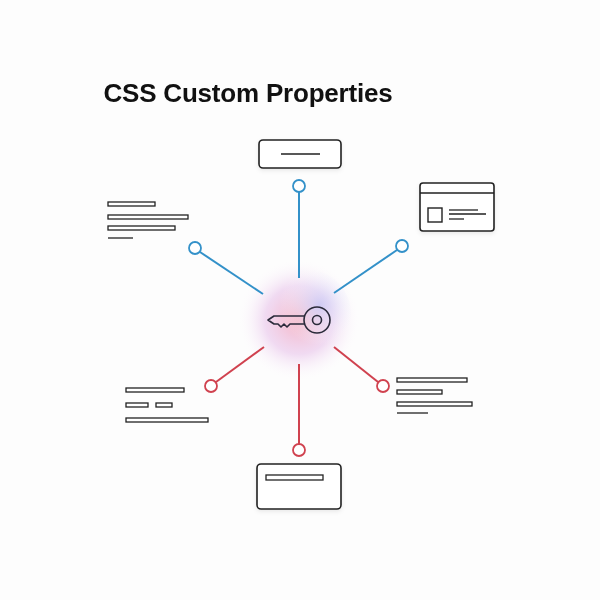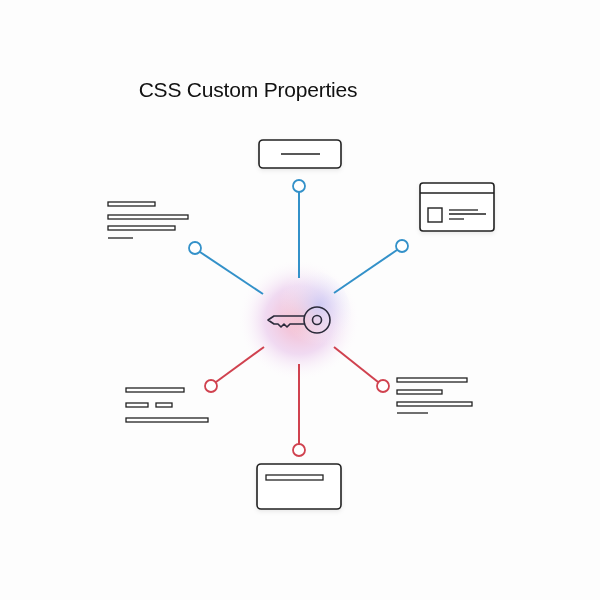--- a/index.html
+++ b/index.html
@@ -2,21 +2,21 @@
 <html><head>
   <meta charset="utf-8">
   <style>
     html, body { margin: 0; padding: 0; }
     body {
       width: 600px; height: 600px; background: #fdfdfd; position: relative; overflow: hidden;
       font-family: "Liberation Sans", sans-serif;
     }
     .title {
       position: absolute; left: 0; width: 496px; top: 78px; text-align: center;
-      font-size: 21px; font-weight: normal; color: #111; letter-spacing: -0.2px;
+      font-size: 26px; font-weight: bold; color: #111; letter-spacing: -0.2px;
       font-family: "Liberation Sans", sans-serif;
     }
     svg.diagram { position: absolute; left: 0; top: 0; }
   </style>
 </head>
 <body>
 
 <div class="title">CSS Custom Properties</div>
 
 <svg class="diagram" width="600" height="600" viewBox="0 0 600 600">

